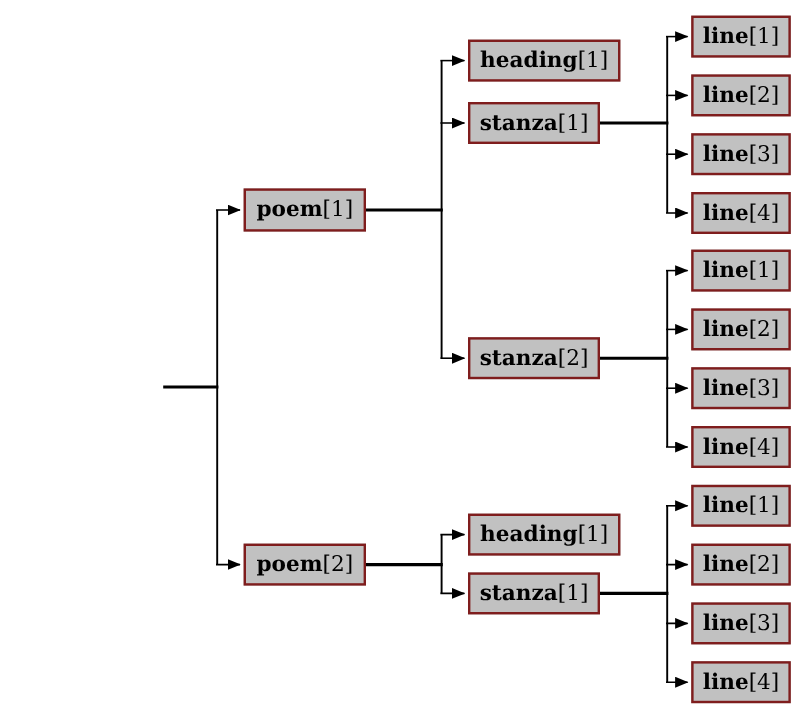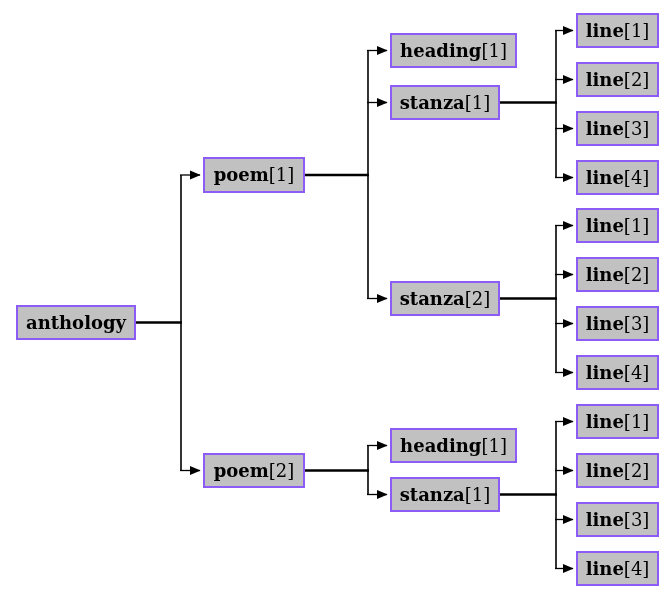--- a/index.html
+++ b/index.html
@@ -16,21 +16,21 @@
   svg.wires {
     position: absolute; left: 0; top: 0;
     width: 669px; height: 596px;
   }
   .stub  { fill: none; stroke: #000000; stroke-width: 2.6px; }
   .rail  { fill: none; stroke: #000000; stroke-width: 1.6px; }
   .shaft { fill: none; stroke: #000000; stroke-width: 1.3px; marker-end: url(#arrowhead); }
   .node {
     position: absolute;
     background: #c1c1c1;
-    border: 2px solid #8b5cf6;
+    border: 2px solid #7f1d1d;
     box-sizing: border-box;
     display: flex; align-items: center; justify-content: center;
     font-size: 18px; line-height: 1;
     color: #000000;
     white-space: nowrap;
   }
   .nm { font-weight: bold; }
   .ix { font-weight: normal; }
 </style>
 </head>
@@ -73,24 +73,20 @@
     <path class="shaft" d="M555 225.5 H573"></path>
     <path class="shaft" d="M555 274.5 H573"></path>
     <path class="shaft" d="M555 323.5 H573"></path>
     <path class="shaft" d="M555 372.5 H573"></path>
     <path class="shaft" d="M555 421.5 H573"></path>
     <path class="shaft" d="M555 470.5 H573"></path>
     <path class="shaft" d="M555 519.5 H573"></path>
     <path class="shaft" d="M555 568.5 H573"></path>
   </svg>
 
-  <div class="node" style="left:16px;top:305px;width:120px;height:35px">
-    <span class="nm">anthology</span>
-      <span class="ix"></span>
-  </div>
 
   <div class="node" style="left:203px;top:157px;width:102px;height:36px">
     <span class="nm">poem</span>
       <span class="ix">[1]</span>
   </div>
   <div class="node" style="left:203px;top:453px;width:102px;height:35px">
     <span class="nm">poem</span>
       <span class="ix">[2]</span>
   </div>
 

